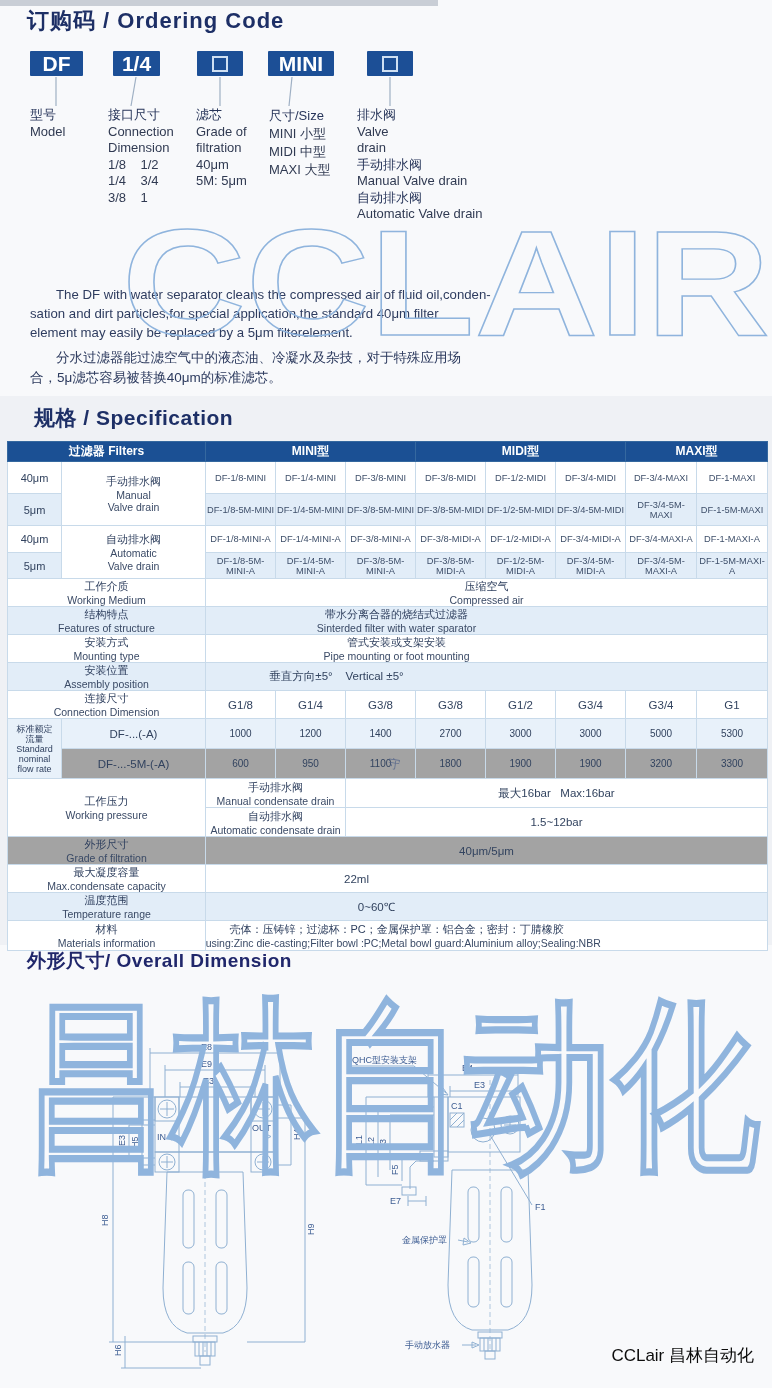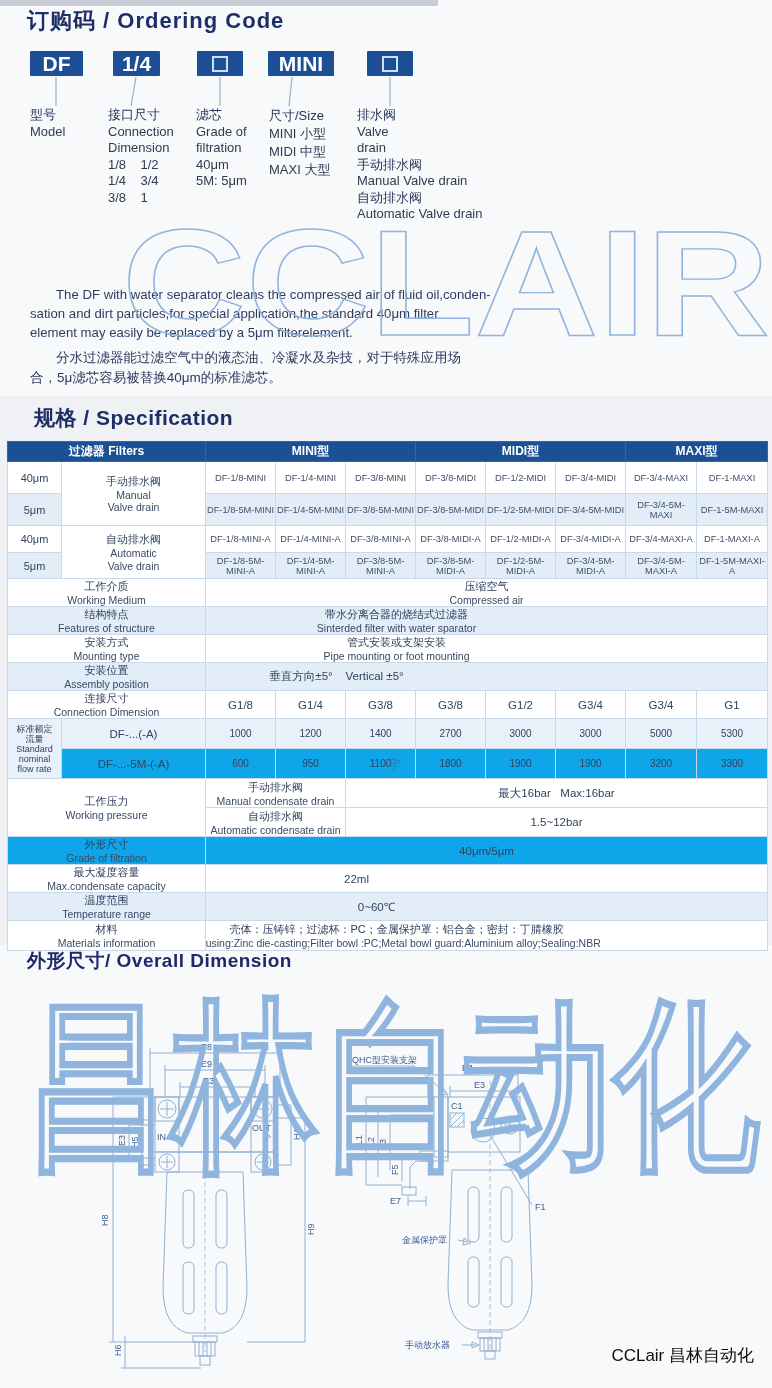--- a/index.html
+++ b/index.html
@@ -37,21 +37,21 @@
   .model{font-size:9.3px;color:#3e4f6a;}
   .rowlab .zh{font-size:11px;color:#2e3f5e;}
   .rowlab .en{font-size:10.5px;color:#3a4a66;}
   .val{font-size:11.5px;color:#32435f;}
   .val2 .zh{font-size:11px;color:#2e3f5e;}
   .val2 .en{font-size:10.5px;color:#3a4a66;}
   .num{font-size:10px;color:#32435f;}
   .gd{font-size:11.5px;color:#32435f;}
   tr.w{background:#ffffff;}
   tr.b{background:#e2edf8;}
-  tr.b2{background:#0ea5e9;}
+  tr.b2{background:#a3a3a3;}
   tr.b3{background:#e8f1fa;}
   .shiftL150{transform:translateX(-150px);}
   .shiftL110{transform:translateX(-110px);}
   .shiftL130{transform:translateX(-130px);}
   .shiftL90{transform:translateX(-90px);}
   .flowlab{font-size:9px;line-height:10px;color:#2e3f5e;}
   .artifact{font-size:12px;color:#53648a;transform:rotate(8deg);opacity:.8;}
 
   
   .dim-title{left:27px;top:948px;font-size:19px;font-weight:bold;color:#20276b;letter-spacing:0.5px;}

